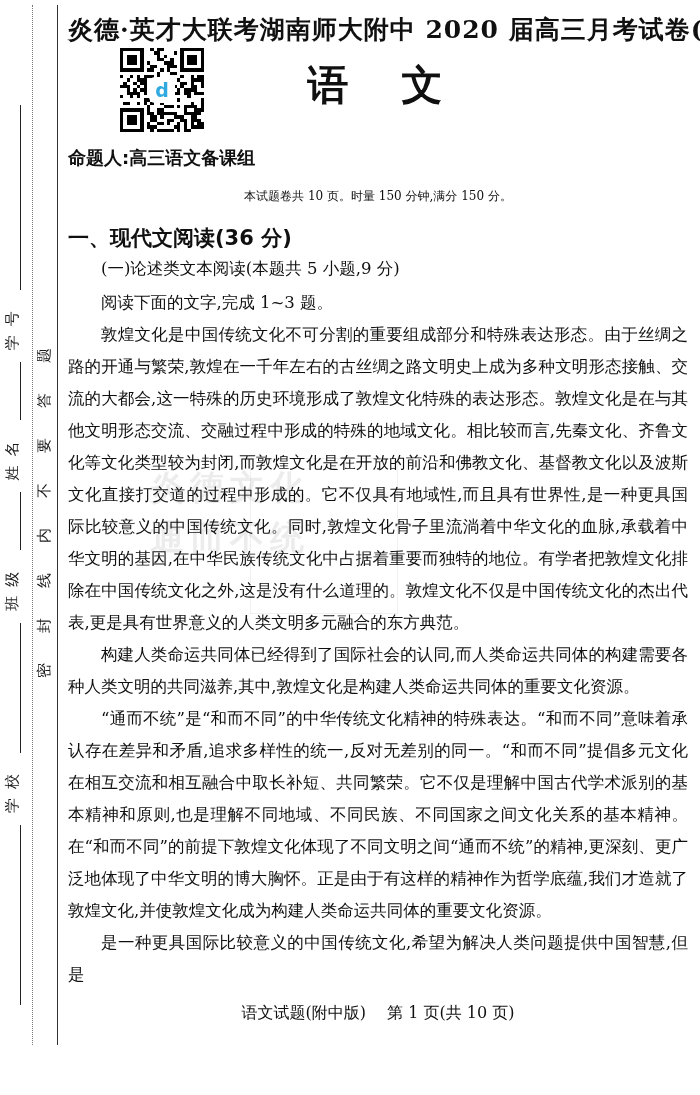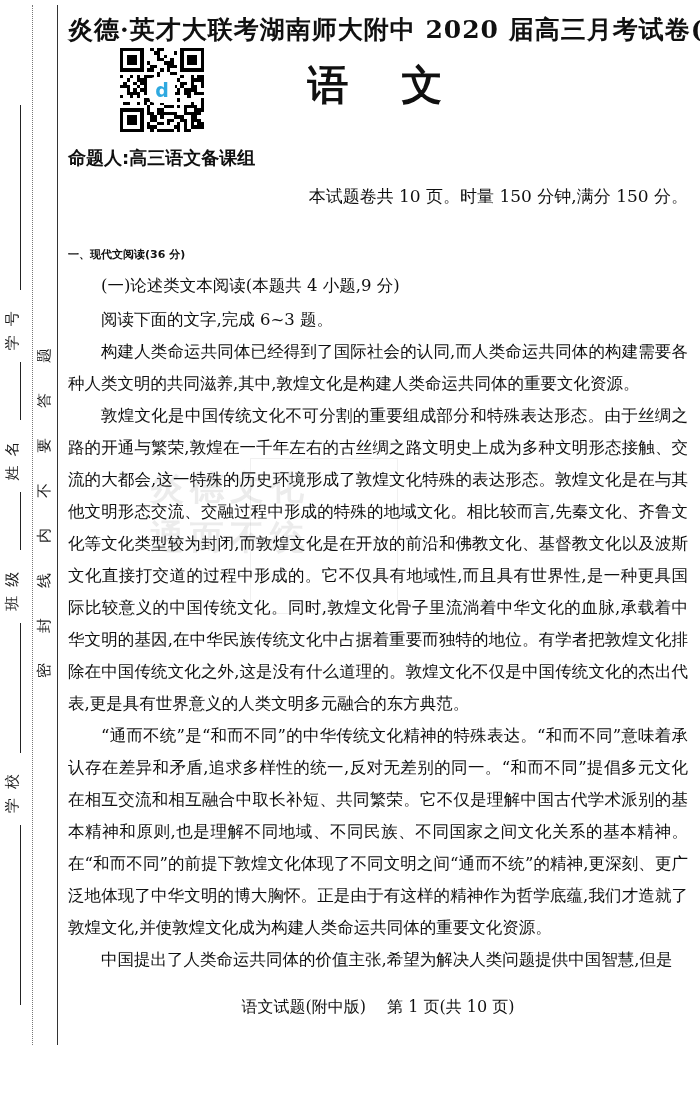--- a/index.html
+++ b/index.html
@@ -78,34 +78,34 @@
   .subject-title {
     text-align:center; padding-top:22px;
     font-family:Liberation Mono, monospace; font-weight:bold;
     font-size:41px; letter-spacing:6px; line-height:40px;
   }
   .setter {
     text-align:left; margin-top:4px;
     font-family:"DejaVu Sans", sans-serif; font-weight:bold; font-size:18px;
     line-height:24px;
   }
-  .info { text-align:right; margin-top:14px; font-size:17px; line-height:24px; }
+  .info { text-align:center; margin-top:14px; font-size:12px; line-height:24px; }
   .sec-heading {
-    margin-top:34px; font-family:"DejaVu Sans", sans-serif;
-    font-weight:bold; font-size:11px; line-height:26px;
+    margin-top:17px; font-family:"DejaVu Sans", sans-serif;
+    font-weight:bold; font-size:21px; line-height:26px;
   }
   .sub-heading, .instruction {
     font-size:16.5px; line-height:32px; text-indent:2em; margin-top:2px;
   }
   .para {
     font-size:16.5px; line-height:32px; text-indent:2em;
     text-align:justify; text-justify:inter-character;
     word-break:break-all; margin:0;
   }
-  .page-footer { text-align:center; margin-top:19px; font-size:16px; line-height:24px; }
+  .page-footer { text-align:center; margin-top:10px; font-size:16px; line-height:24px; }
 </style>
 </head>
 <body>
 
 <div class="wm-box"></div>
 <div class="wm">
   <div>炎德文化</div>
   <div>通而不统</div>
 </div>
 
@@ -327,24 +327,24 @@
     </div>
     <div class="subject-title">语　文</div>
   </div>
 
   <div class="setter">命题人:高三语文备课组</div>
 
   <div class="info">本试题卷共 10 页。时量 150 分钟,满分 150 分。</div>
 
   <div class="sec-heading">一、现代文阅读(36 分)</div>
 
-  <div class="sub-heading">(一)论述类文本阅读(本题共 4 小题,9 分)</div>
-
-  <div class="instruction">阅读下面的文字,完成 6~3 题。</div>
-
+  <div class="sub-heading">(一)论述类文本阅读(本题共 5 小题,9 分)</div>
+
+  <div class="instruction">阅读下面的文字,完成 1~3 题。</div>
+
+  <p class="para">敦煌文化是中国传统文化不可分割的重要组成部分和特殊表达形态。由于丝绸之路的开通与繁荣,敦煌在一千年左右的古丝绸之路文明史上成为多种文明形态接触、交流的大都会,这一特殊的历史环境形成了敦煌文化特殊的表达形态。敦煌文化是在与其他文明形态交流、交融过程中形成的特殊的地域文化。相比较而言,先秦文化、齐鲁文化等文化类型较为封闭,而敦煌文化是在开放的前沿和佛教文化、基督教文化以及波斯文化直接打交道的过程中形成的。它不仅具有地域性,而且具有世界性,是一种更具国际比较意义的中国传统文化。同时,敦煌文化骨子里流淌着中华文化的血脉,承载着中华文明的基因,在中华民族传统文化中占据着重要而独特的地位。有学者把敦煌文化排除在中国传统文化之外,这是没有什么道理的。敦煌文化不仅是中国传统文化的杰出代表,更是具有世界意义的人类文明多元融合的东方典范。</p>
   <p class="para">构建人类命运共同体已经得到了国际社会的认同,而人类命运共同体的构建需要各种人类文明的共同滋养,其中,敦煌文化是构建人类命运共同体的重要文化资源。</p>
-  <p class="para">敦煌文化是中国传统文化不可分割的重要组成部分和特殊表达形态。由于丝绸之路的开通与繁荣,敦煌在一千年左右的古丝绸之路文明史上成为多种文明形态接触、交流的大都会,这一特殊的历史环境形成了敦煌文化特殊的表达形态。敦煌文化是在与其他文明形态交流、交融过程中形成的特殊的地域文化。相比较而言,先秦文化、齐鲁文化等文化类型较为封闭,而敦煌文化是在开放的前沿和佛教文化、基督教文化以及波斯文化直接打交道的过程中形成的。它不仅具有地域性,而且具有世界性,是一种更具国际比较意义的中国传统文化。同时,敦煌文化骨子里流淌着中华文化的血脉,承载着中华文明的基因,在中华民族传统文化中占据着重要而独特的地位。有学者把敦煌文化排除在中国传统文化之外,这是没有什么道理的。敦煌文化不仅是中国传统文化的杰出代表,更是具有世界意义的人类文明多元融合的东方典范。</p>
   <p class="para">“通而不统”是“和而不同”的中华传统文化精神的特殊表达。“和而不同”意味着承认存在差异和矛盾,追求多样性的统一,反对无差别的同一。“和而不同”提倡多元文化在相互交流和相互融合中取长补短、共同繁荣。它不仅是理解中国古代学术派别的基本精神和原则,也是理解不同地域、不同民族、不同国家之间文化关系的基本精神。在“和而不同”的前提下敦煌文化体现了不同文明之间“通而不统”的精神,更深刻、更广泛地体现了中华文明的博大胸怀。正是由于有这样的精神作为哲学底蕴,我们才造就了敦煌文化,并使敦煌文化成为构建人类命运共同体的重要文化资源。</p>
-  <p class="para">中国提出了人类命运共同体的价值主张,希望为解决人类问题提供中国智慧,但是</p>
+  <p class="para">是一种更具国际比较意义的中国传统文化,希望为解决人类问题提供中国智慧,但是</p>
 
   <div class="page-footer">语文试题(附中版)　 第 1 页(共 10 页)</div>
 
 </div>
 
 </body></html>

